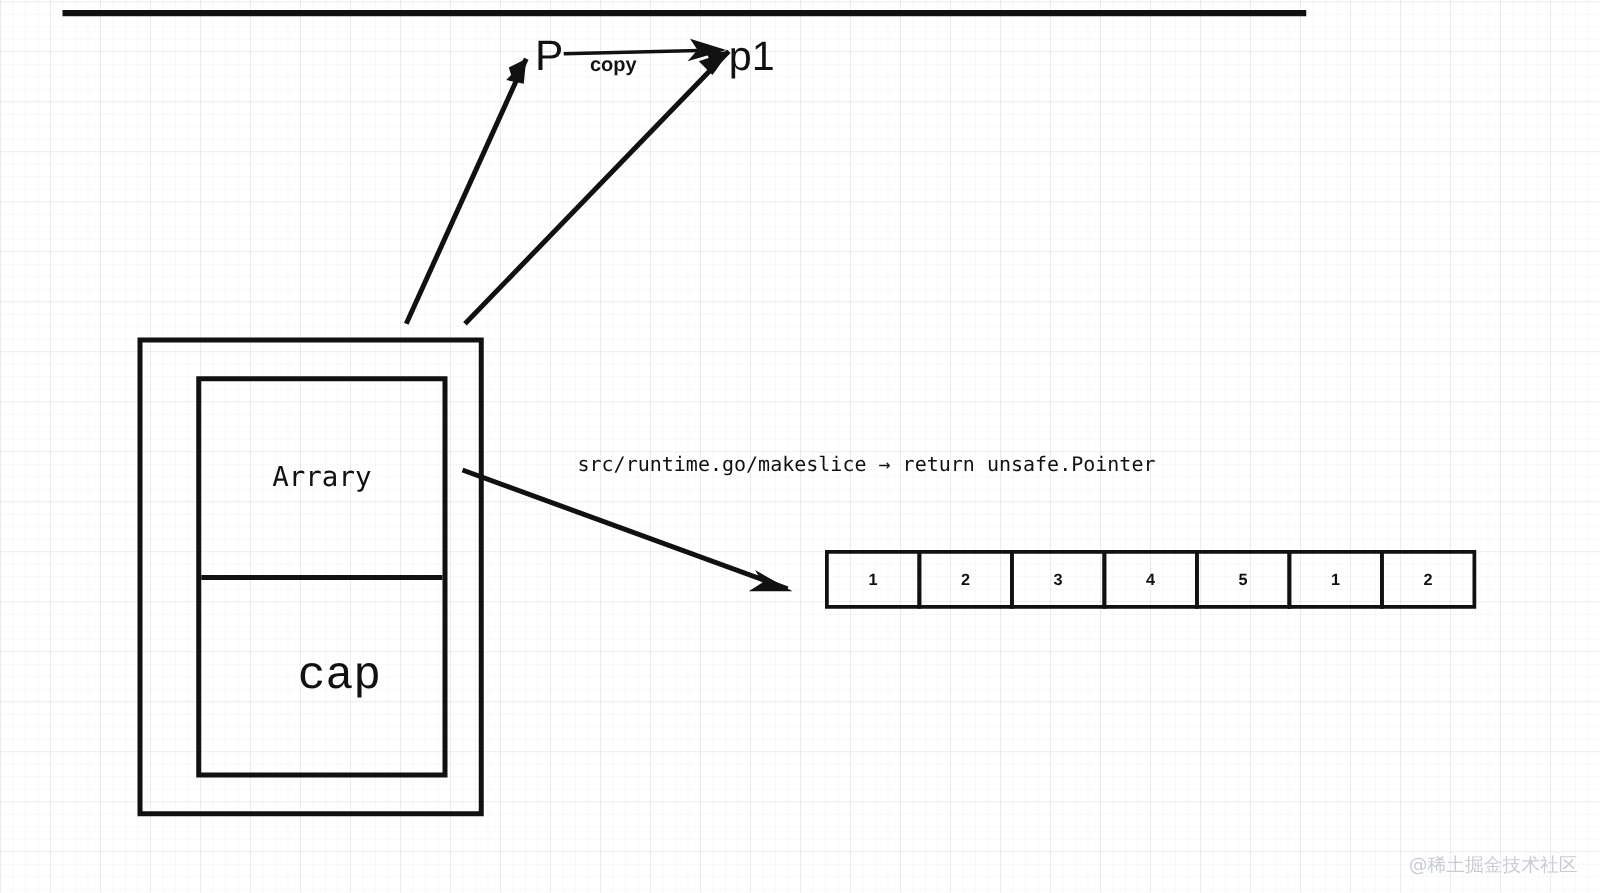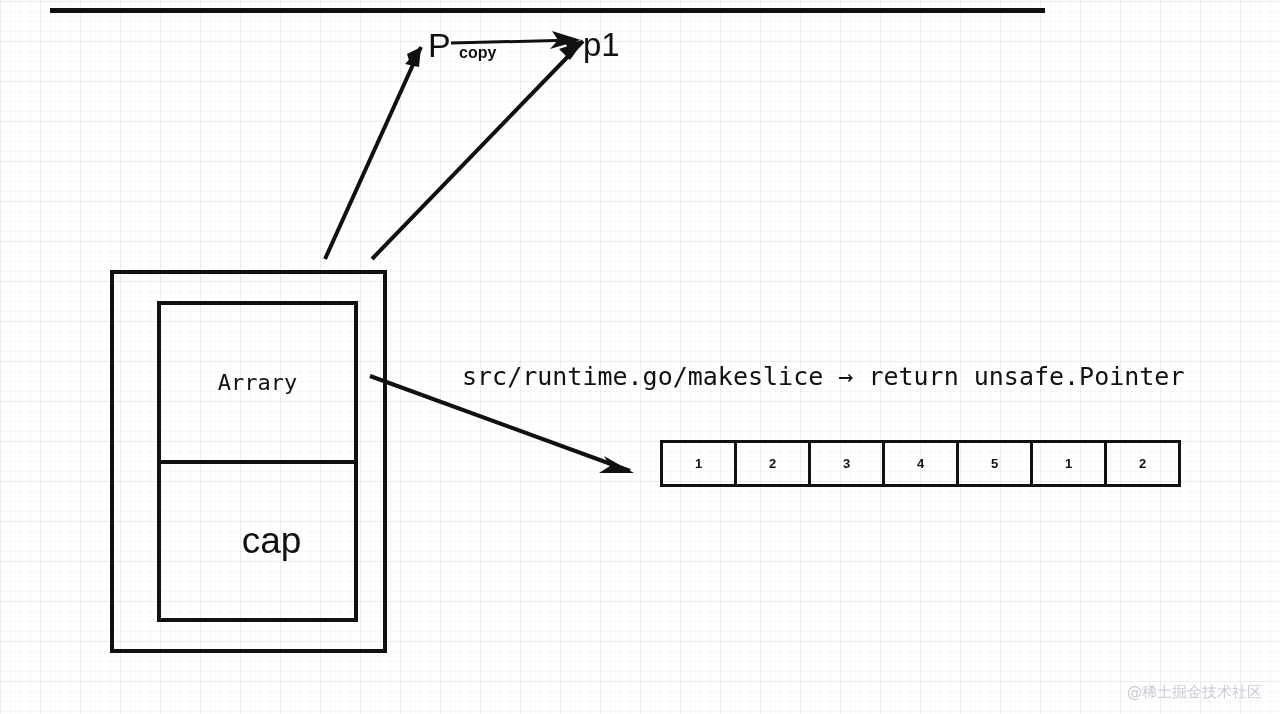--- a/index.html
+++ b/index.html
@@ -60,21 +60,21 @@
     font-size: 34px;
     font-family: "Liberation Sans", sans-serif;
   }
   .lbl-p1 {
     left: 583px;
     top: 28px;
     font-size: 33px;
     font-family: "Liberation Sans", sans-serif;
   }
   .lbl-copy {
-    left: 459px;
+    left: 472px;
     top: 45px;
     font-size: 16px;
     font-weight: bold;
     font-family: "Liberation Sans", sans-serif;
   }
 
   
   .struct-outer {
     position: absolute;
     left: 110px;
@@ -106,32 +106,32 @@
     box-sizing: border-box;
   }
   .struct-cell + .struct-cell {
     border-top: 4px solid #111111;
   }
   .cell-array {
     font-family: "DejaVu Sans Mono", "Liberation Mono", monospace;
     font-size: 22px;
   }
   .cell-cap, .cell-len {
-    font-family: Liberation Sans, sans-serif;
+    font-family: Liberation Mono, monospace;
     font-size: 37px;
     padding-left: 28px;
   }
 
   
   .runtime-caption {
     position: absolute;
     left: 462px;
     top: 364px;
     font-family: "DejaVu Sans Mono", "Liberation Mono", monospace;
-    font-size: 25px;
+    font-size: 16px;
     color: #111111;
     white-space: nowrap;
     line-height: 1;
   }
 
   
   .array-strip {
     position: absolute;
     left: 660px;
     top: 440px;

